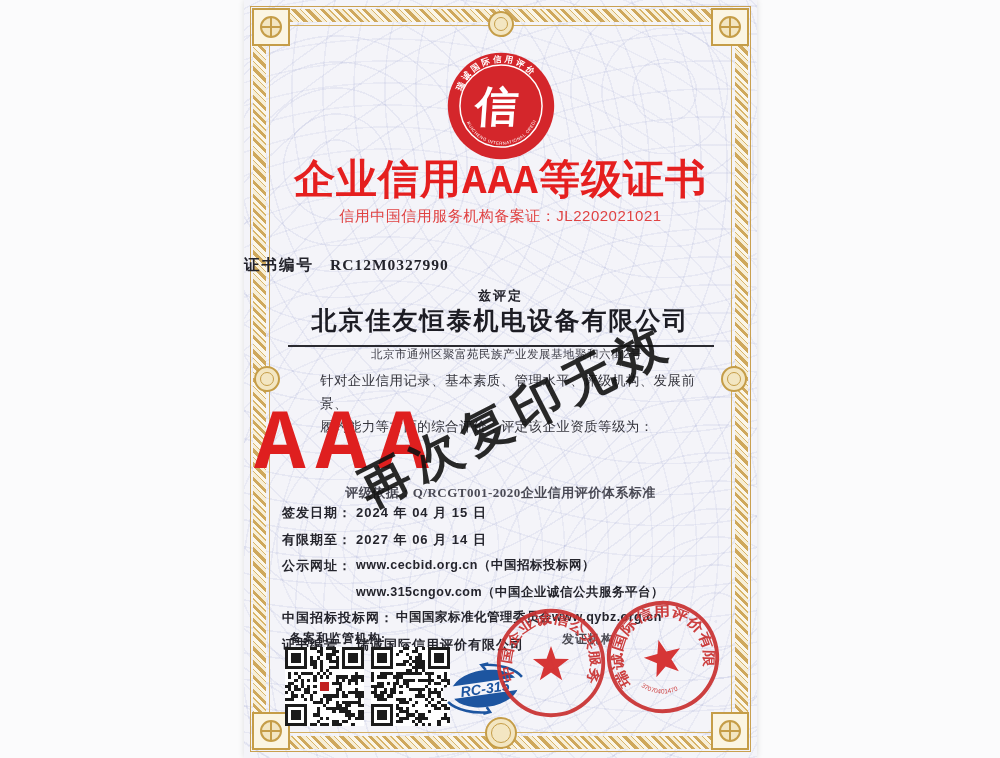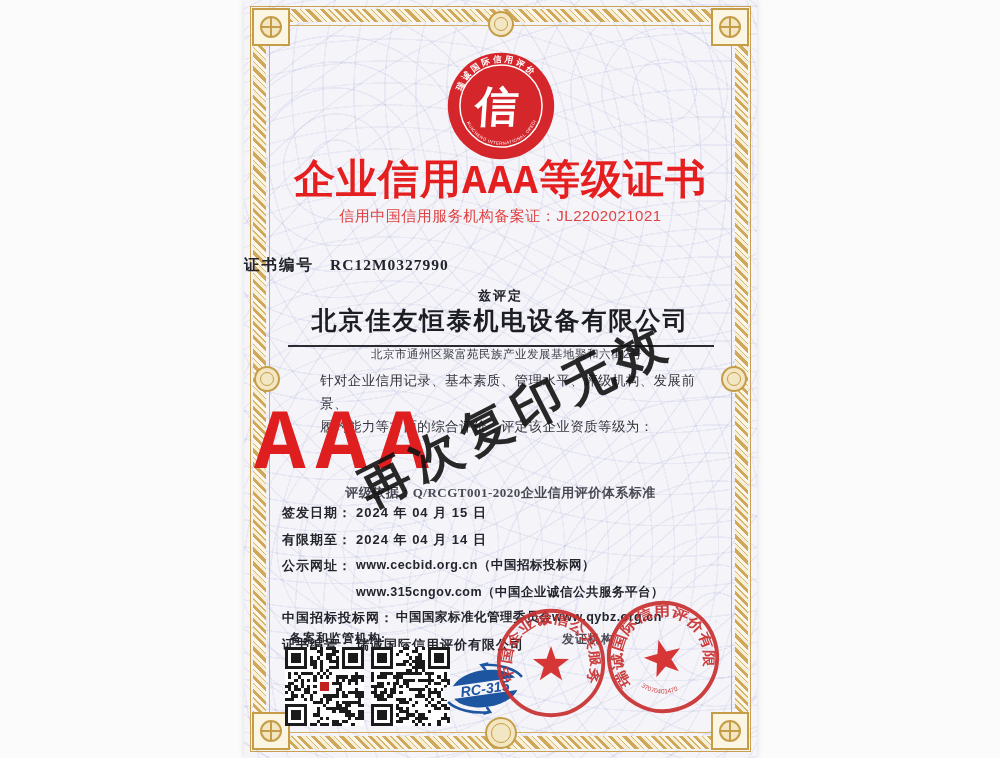--- a/index.html
+++ b/index.html
@@ -185,21 +185,21 @@
     <div class="grade">AAA</div>
     <div class="basis">评级依据：Q/RCGT001-2020企业信用评价体系标准</div>
 
     <div class="fields">
       <div class="row">
         <span class="lab">签发日期：</span>
         <span class="val">2024 年 04 月 15 日</span>
       </div>
       <div class="row">
         <span class="lab">有限期至：</span>
-        <span class="val">2024 年 04 月 14 日</span>
+        <span class="val">2027 年 06 月 14 日</span>
       </div>
       <div class="row url">
         <span class="lab">公示网址：</span>
         <span class="val">www.cecbid.org.cn（中国招标投标网）</span>
       </div>
       <div class="row url">
         <span class="lab"></span>
         <span class="val">www.315cngov.com（中国企业诚信公共服务平台）</span>
       </div>
       <div class="row wide url">

